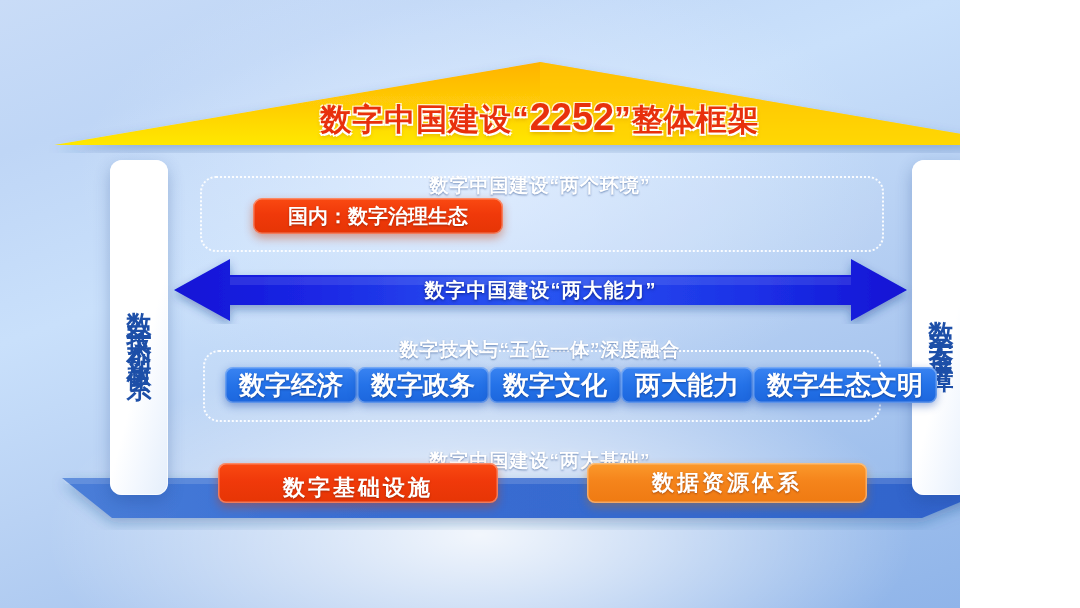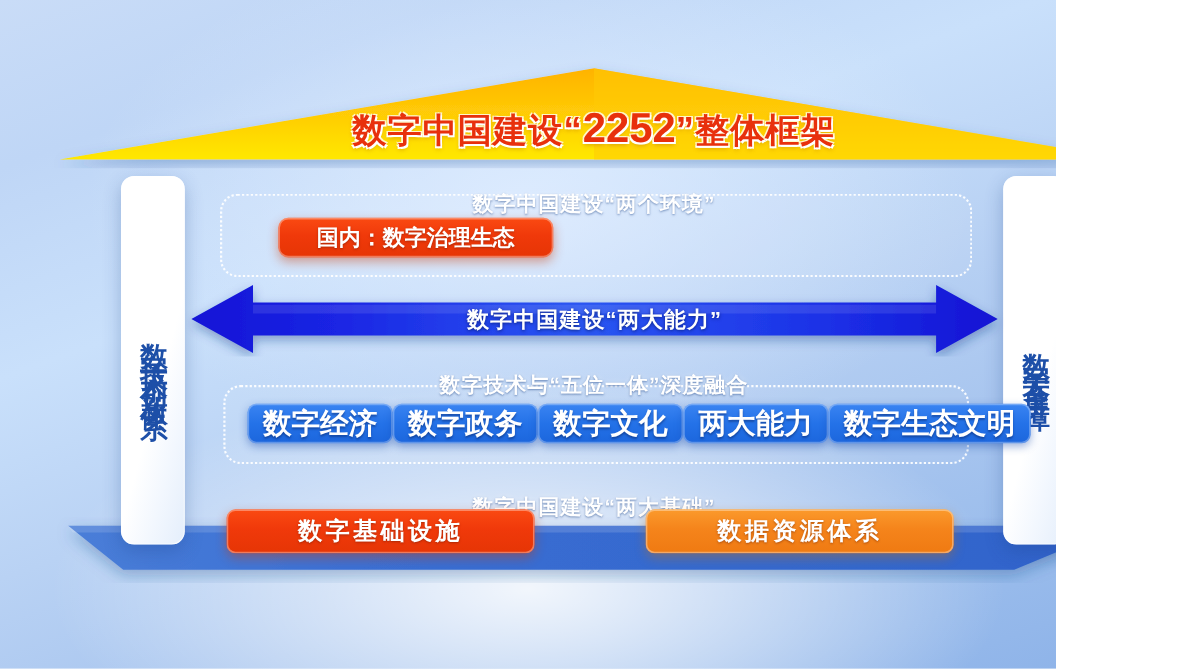--- a/index.html
+++ b/index.html
@@ -73,21 +73,21 @@
   .chip.red{
     background:linear-gradient(180deg,#fa4a12 0%,#f0390a 45%,#e63505 100%);
     box-shadow:0 4px 10px rgba(200,60,10,.45), 0 0 0 1.5px rgba(255,255,255,.35) inset;
   }
   .chip.orange{
     background:linear-gradient(180deg,#fb9a2c 0%,#f5841b 45%,#ef7a12 100%);
     box-shadow:0 4px 10px rgba(200,110,10,.40), 0 0 0 1.5px rgba(255,255,255,.35) inset;
   }
   #chip-env-0{left:253px;top:198px;width:250px;height:36px;font-size:20px;text-align:center;}
   #chip-env-1{left:577px;top:198px;width:250px;height:36px;font-size:20px;}
-  #chip-base-0{left:206px;top:463px;width:280px;height:40px;font-size:22px;letter-spacing:3px;border-radius:8px;}
+  #chip-base-0{left:218px;top:463px;width:280px;height:40px;font-size:22px;letter-spacing:3px;border-radius:8px;align-items:flex-end;}
   #chip-base-1{left:587px;top:463px;width:280px;height:40px;font-size:22px;letter-spacing:3px;border-radius:8px;font-family:Liberation Serif, serif;}
   
   #five-row{
     position:absolute;left:225px;top:367px;width:630px;height:36px;
     display:flex;justify-content:space-between;align-items:center;
   }
   .pill{
     display:flex;align-items:center;justify-content:flex-start;height:36px;
     padding:0 14px;border-radius:8px;
     background:linear-gradient(180deg,#3a84f2 0%,#2472e8 50%,#1c66dd 100%);

